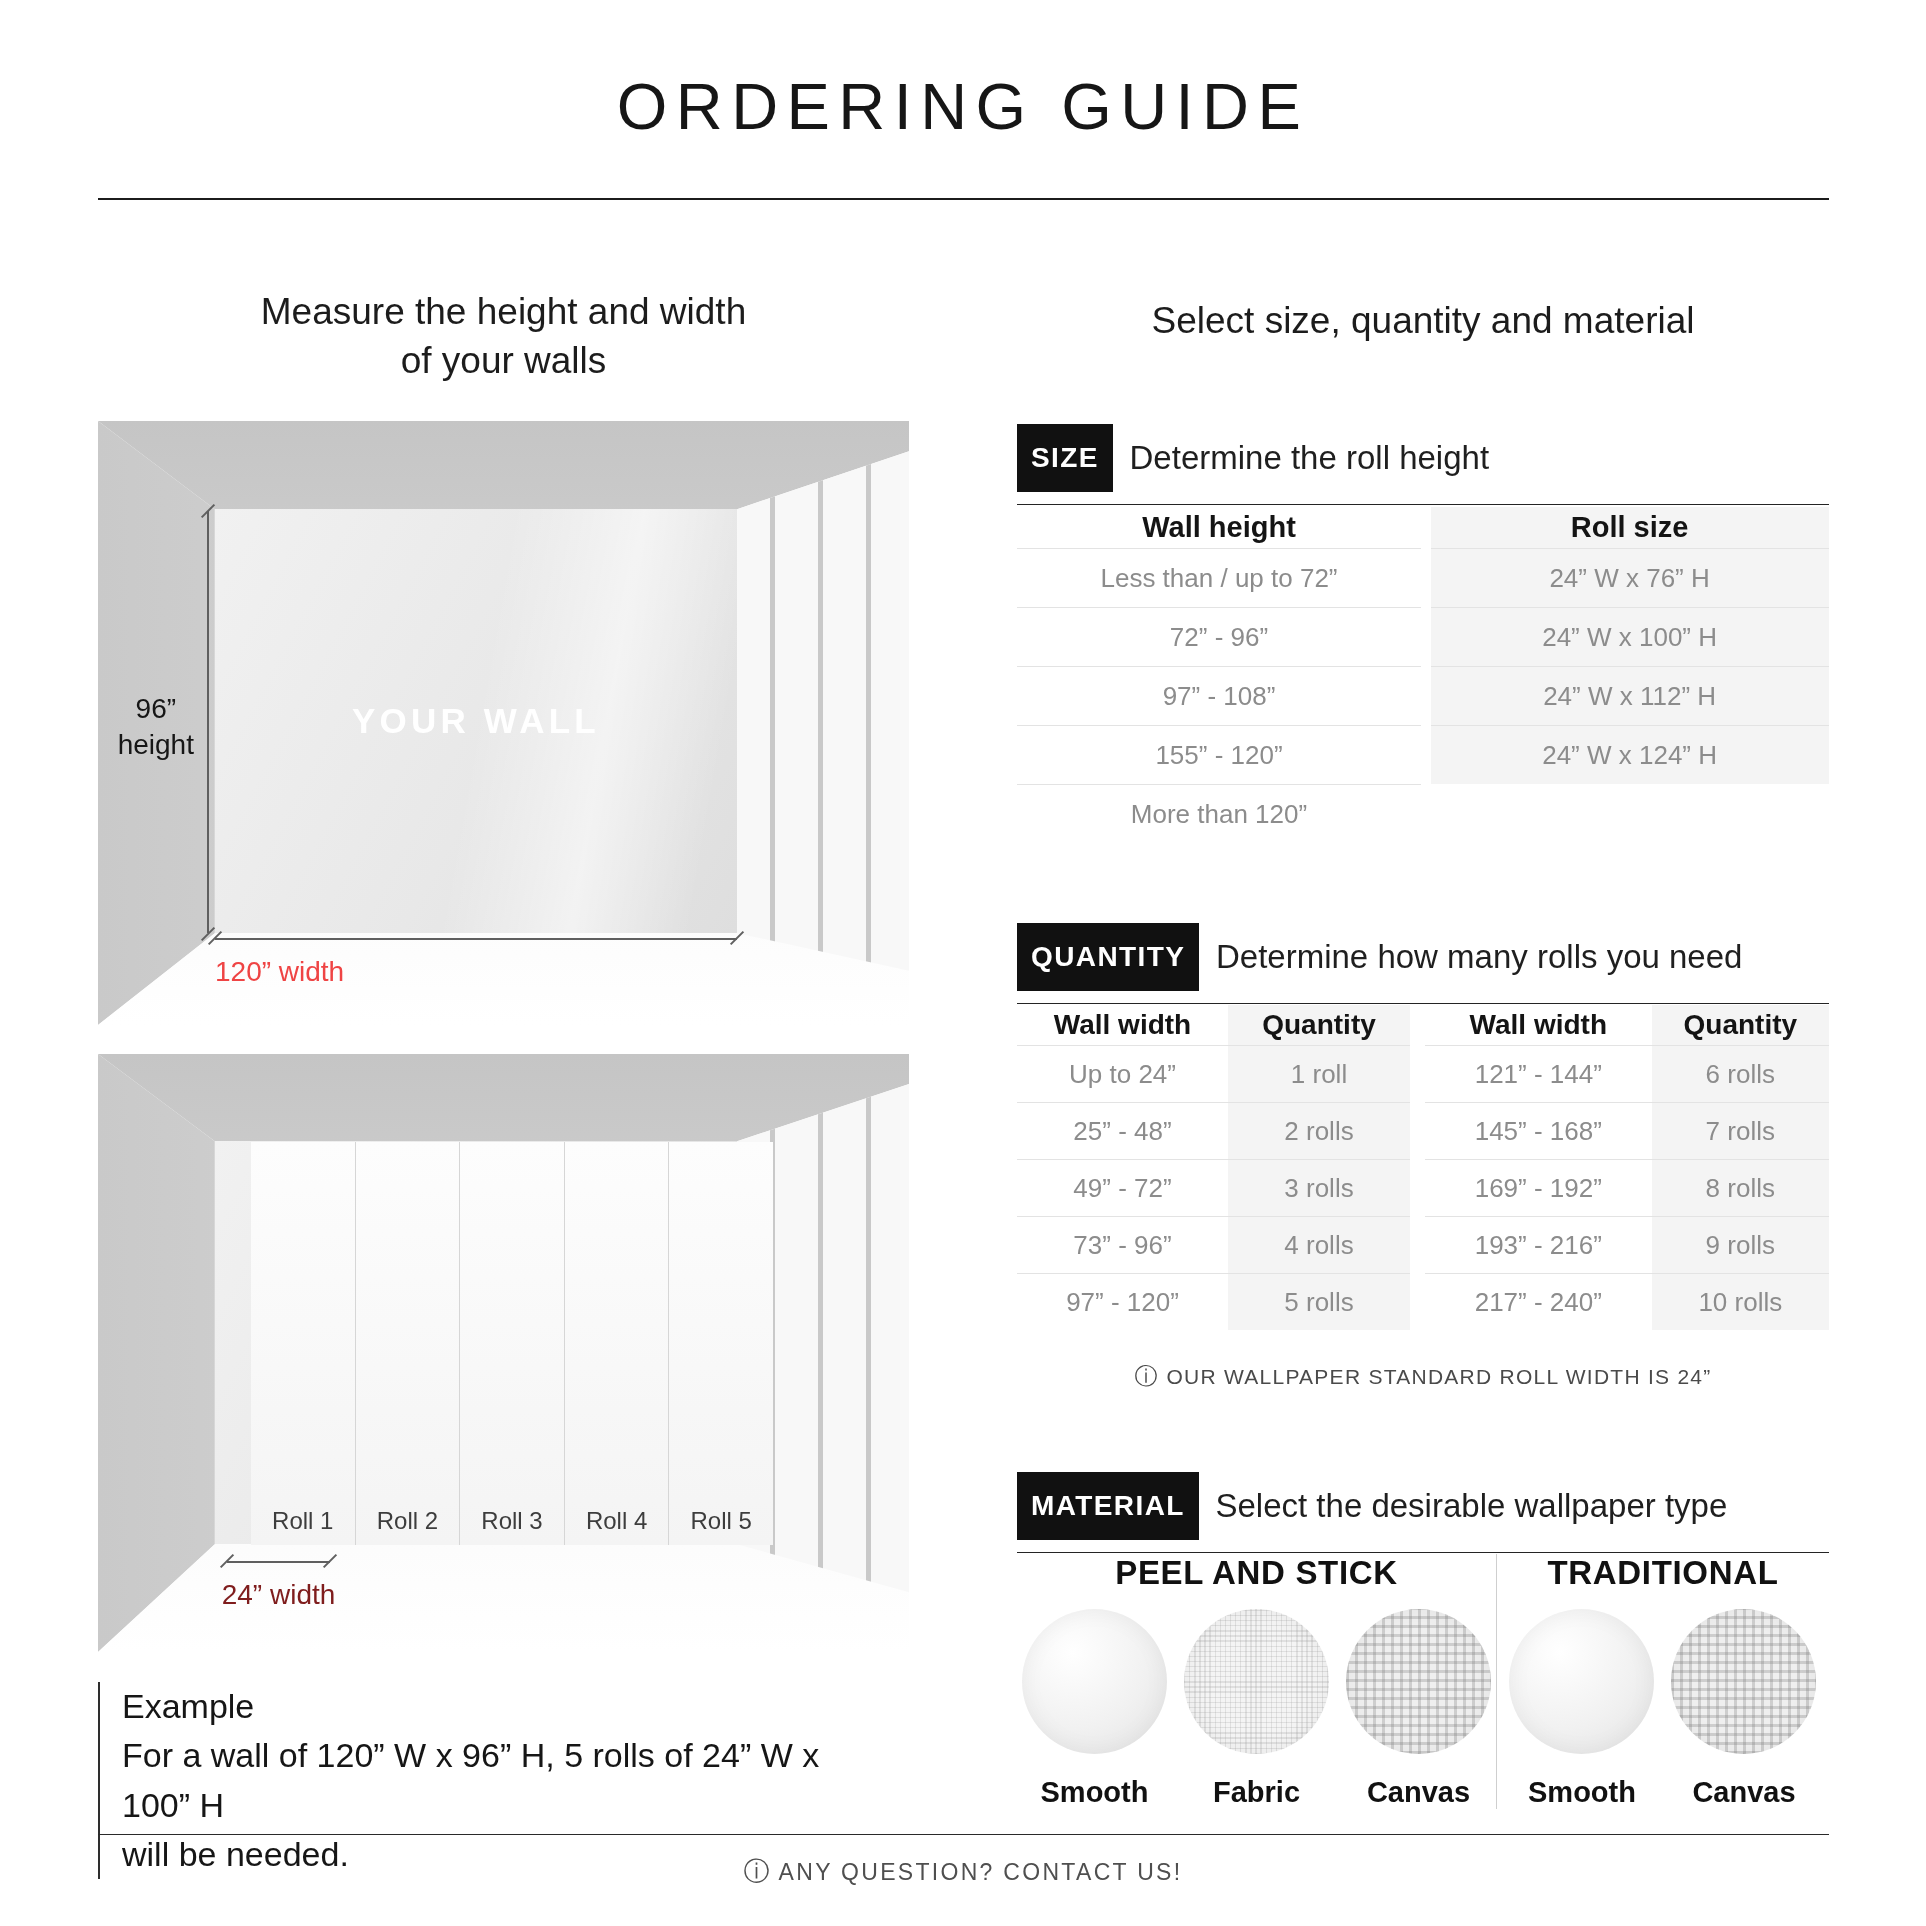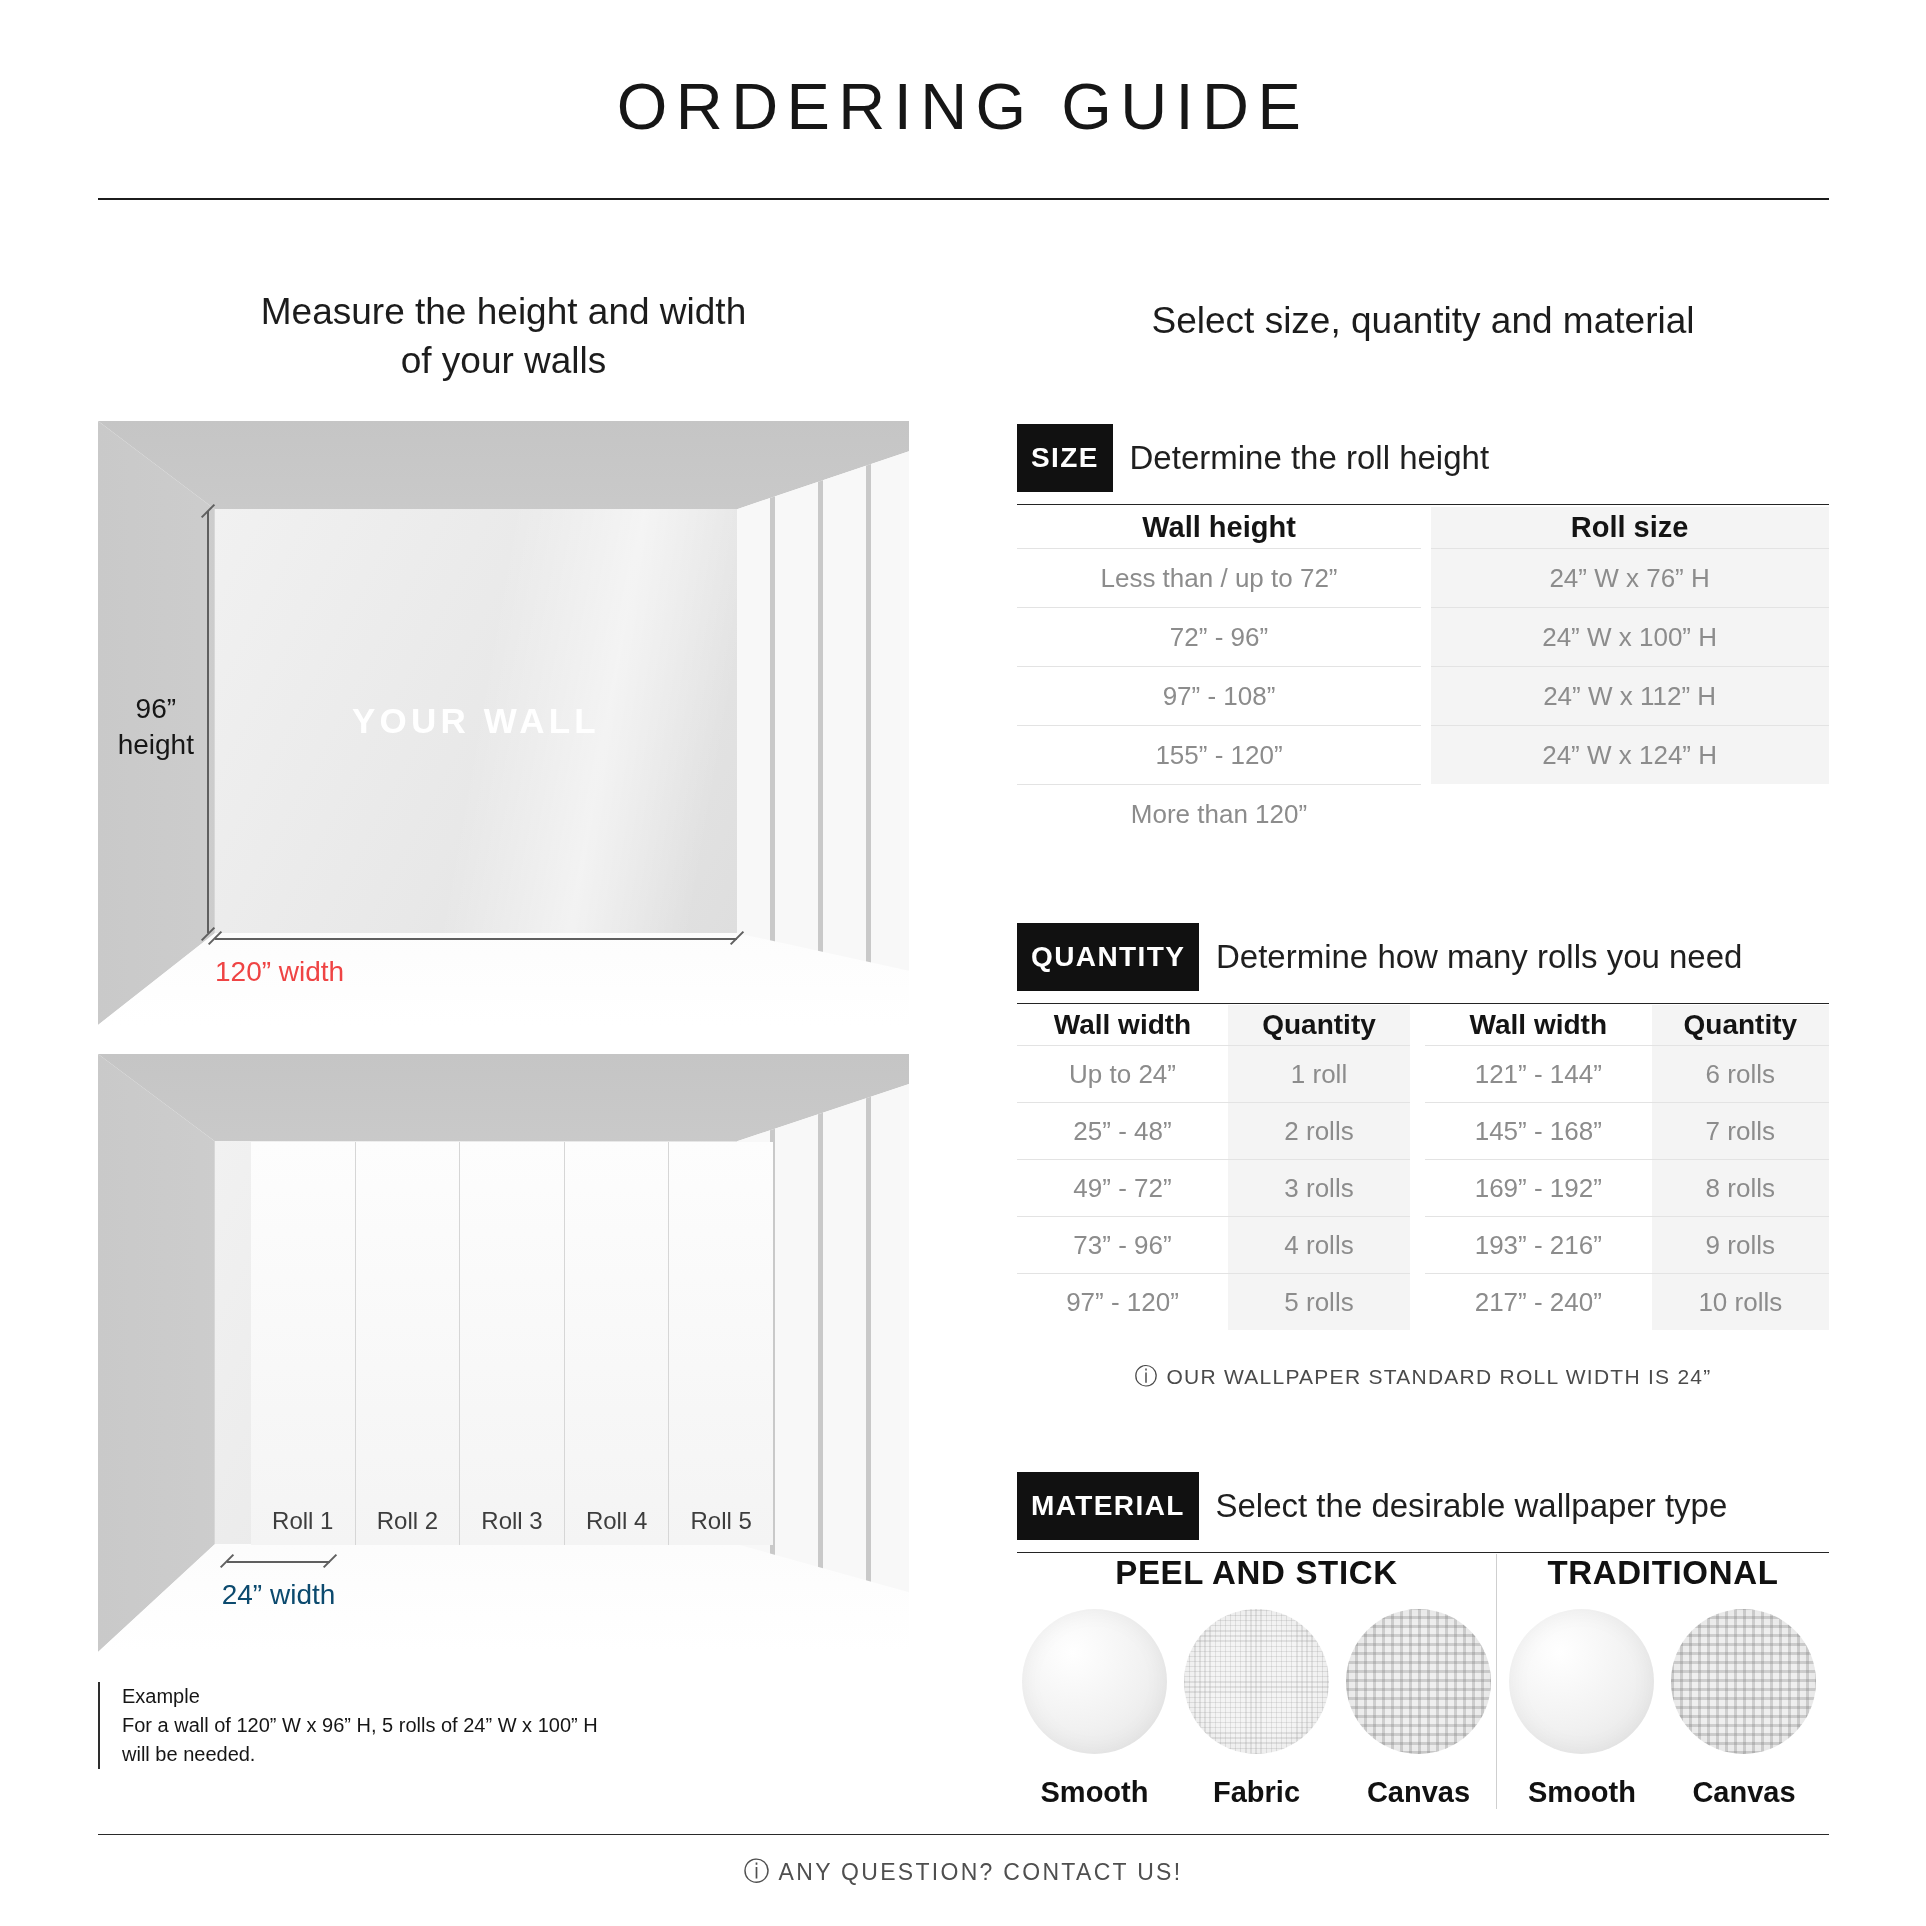--- a/index.html
+++ b/index.html
@@ -37,29 +37,29 @@
   .room2 .h-dim { left:129px; top:507px; width:103px; height:1.9px; }
   .tick { position:absolute; width:18px; height:1.9px; background:#5f5f5f; transform:rotate(-45deg); }
   .room1 .tick-vt { left:101px; top:89px; }
   .room1 .tick-vb { left:101px; top:512px; }
   .room1 .tick-hl { left:108px; top:516px; }
   .room1 .tick-hr { left:630px; top:516px; }
   .room2 .tick-hl { left:120px; top:506px; }
   .room2 .tick-hr { left:223px; top:506px; }
   .height-label { left:10.3px; top:270px; width:95px; text-align:center; font-size:28px; line-height:1.3; color:#161616; }
   .width-label { left:117px; top:535px; width:522px; text-align:left; font-size:28px; color:#ef4444; }
-  .width-label2 { left:84px; top:525px; width:193px; text-align:center; font-size:28px; color:#0c4a6e; }
+  .width-label2 { left:84px; top:525px; width:193px; text-align:center; font-size:28px; color:#7f1d1d; }
 
   .panels { left:117px; top:88px; width:522px; height:403px; display:flex;padding-left:36px; }
   .panel { flex:1 1 0; background:linear-gradient(180deg,#fdfdfd 0%,#f4f4f4 100%); border-right:1.3px solid #d6d6d6; display:flex; align-items:flex-end; justify-content:center; }
   .panel:last-child { border-right:none; }
   .roll-label { margin-bottom:10.3px; font-size:24px; color:#3d3d3d; }
 
   
-  .example { position:absolute; left:98px; top:1682px; width:796px; border-left:2.6px solid #2e2e2e; padding-left:22px; font-size:20px; line-height:1.45; color:#161616; box-sizing:border-box; }
+  .example { position:absolute; left:98px; top:1682px; width:796px; border-left:2.6px solid #2e2e2e; padding-left:22px; font-size:34px; line-height:1.45; color:#161616; box-sizing:border-box; }
 
   
   .sec-head { position:absolute; left:1017px; width:812px; display:flex; align-items:center; gap:16.7px; padding-bottom:11.6px; border-bottom:1.9px solid #242424; box-sizing:border-box; }
   .size-head { top:424px; }
   .qty-head { top:923px; }
   .mat-head { top:1472px; }
   .badge { background:#111111; color:#ffffff; font-weight:700; font-size:28px; letter-spacing:0.05em; padding:18px 14px; }
   .sec-subtitle { font-size:33px; color:#1f1f1f; }
 
   

